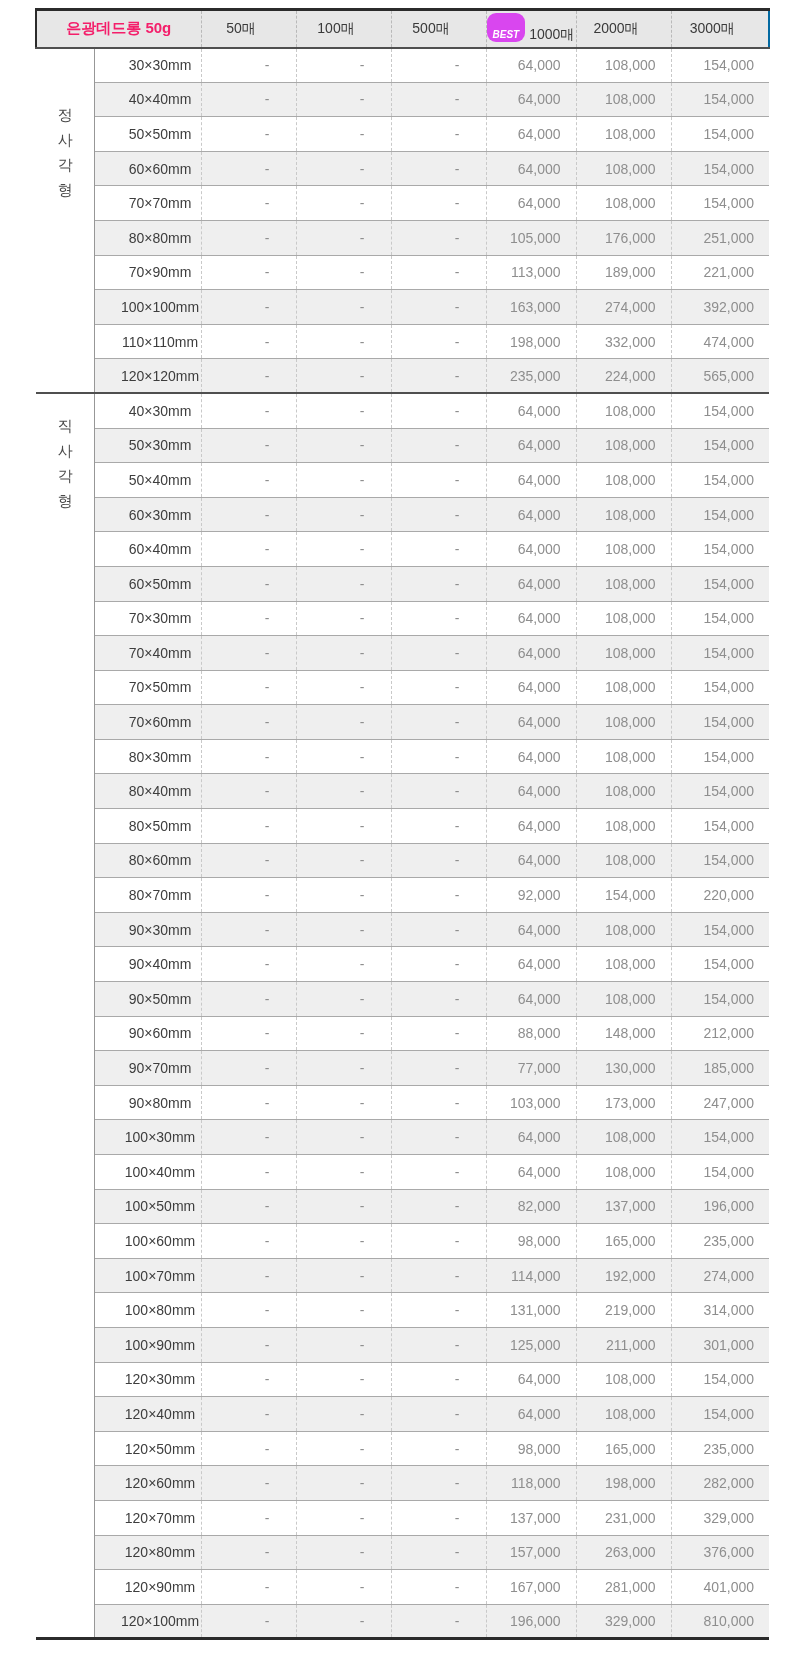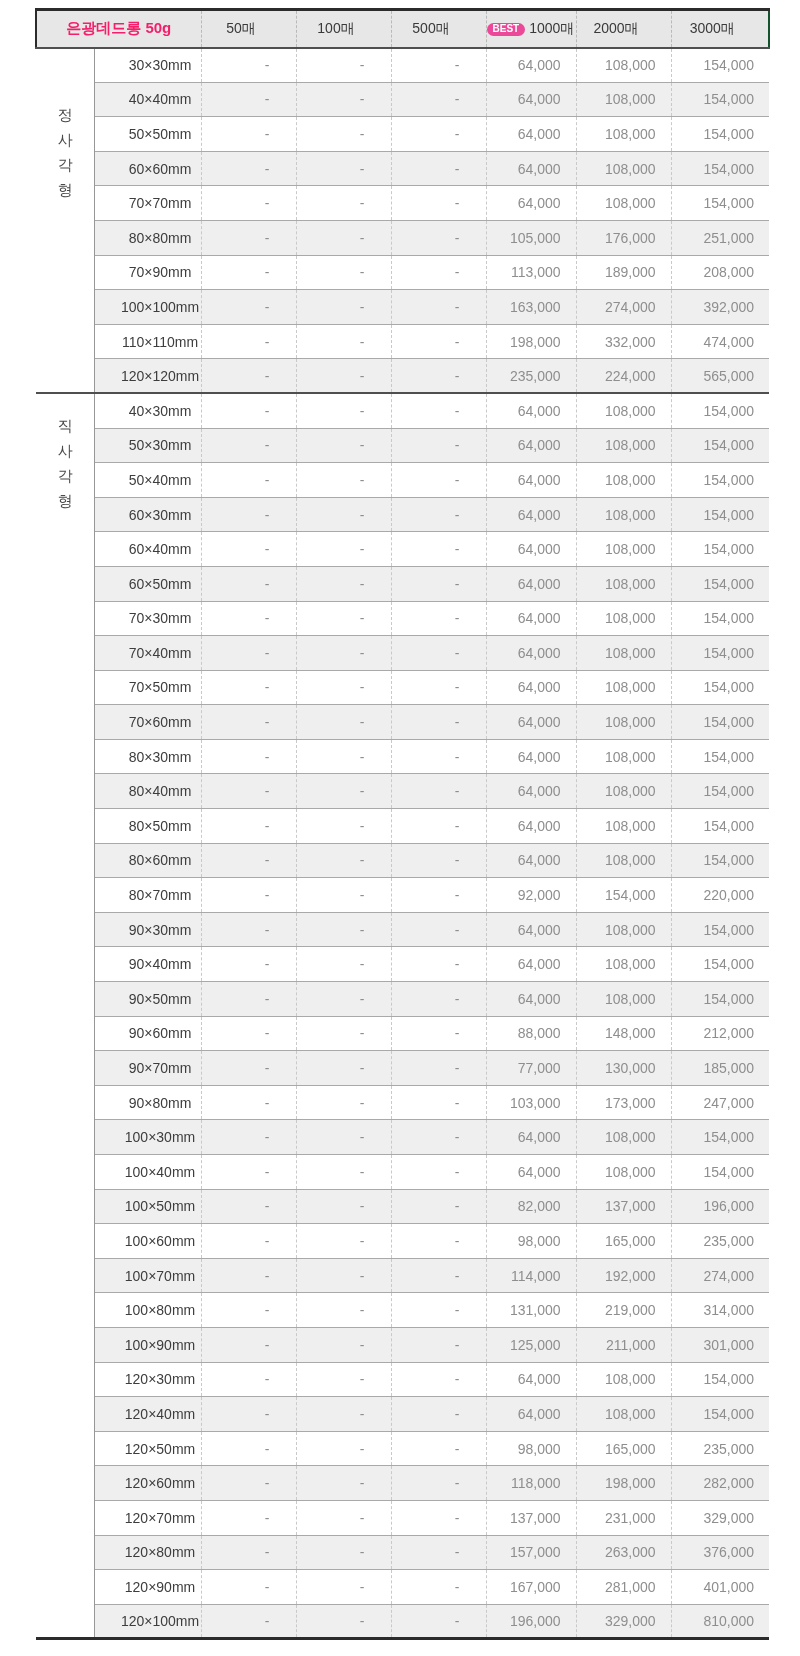--- a/index.html
+++ b/index.html
@@ -38,32 +38,33 @@
     color: #f41e6a;
     text-align: center;
     border-left: 2px solid #2b2b2b;
   }
   thead th.qty {
     text-align: center;
     padding-right: 15px;
     border-left: 1px dashed #b9b9b9;
     white-space: nowrap;
   }
-  thead th.qty:last-child { border-right: 2px solid #14532d; }
+  thead th.qty:last-child { border-right: 2px solid #0369a1; }
   .best-badge {
     display: inline-block;
-    background: #ec4899;
+    background: #d946ef;
     color: #ffffff;
     font-size: 10px;
     font-weight: bold;
     line-height: 1;
-    padding: 1px 6px 2px 6px;
+    padding: 17px 6px 2px 6px;
     border-radius: 9px;
     margin-right: 4px;
     vertical-align: 1px;
+    font-style: italic;
   }
   
   tbody { border-top: 2px solid #4f4f4f; }
   tbody td {
     height: 34.6px;
     font-size: 14px;
     border-top: 1px solid #a9a9a9;
     vertical-align: middle;
   }
   tbody tr:first-child td { border-top: none; }
@@ -185,21 +186,21 @@
           <td class="value-cell">176,000</td>
           <td class="value-cell">251,000</td>
         </tr>
         <tr>
           <td class="size-cell">70×90mm</td>
           <td class="value-cell empty">-</td>
           <td class="value-cell empty">-</td>
           <td class="value-cell empty">-</td>
           <td class="value-cell">113,000</td>
           <td class="value-cell">189,000</td>
-          <td class="value-cell">208,000</td>
+          <td class="value-cell">221,000</td>
         </tr>
         <tr class="striped">
           <td class="size-cell">100×100mm</td>
           <td class="value-cell empty">-</td>
           <td class="value-cell empty">-</td>
           <td class="value-cell empty">-</td>
           <td class="value-cell">163,000</td>
           <td class="value-cell">274,000</td>
           <td class="value-cell">392,000</td>
         </tr>

